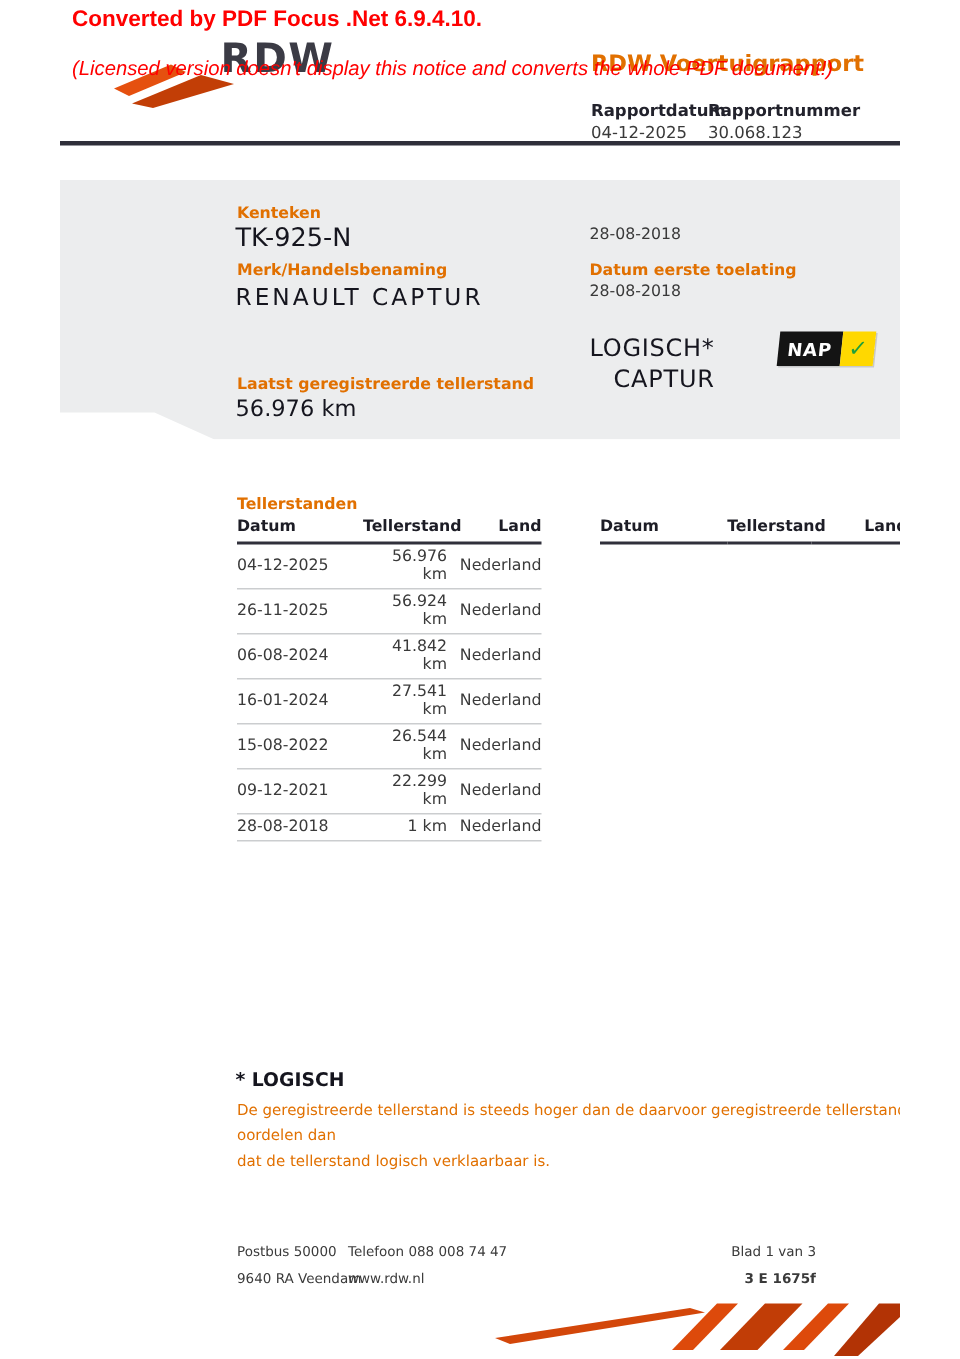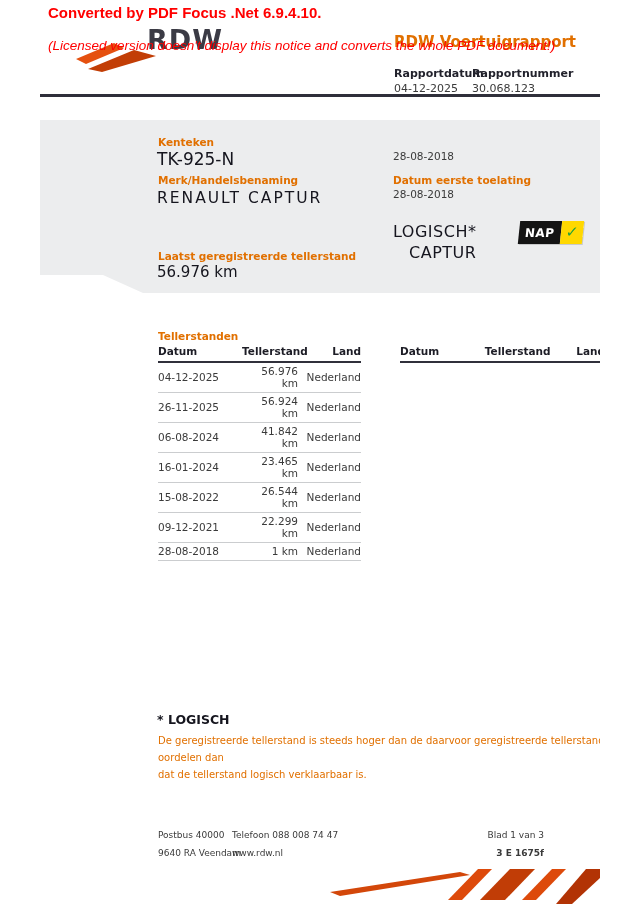--- a/index.html
+++ b/index.html
@@ -149,21 +149,21 @@
         <td class="c2">56.924 km</td>
         <td class="c3">Nederland</td>
       </tr>
       <tr>
         <td class="c1">06-08-2024</td>
         <td class="c2">41.842 km</td>
         <td class="c3">Nederland</td>
       </tr>
       <tr>
         <td class="c1">16-01-2024</td>
-        <td class="c2">23.465 km</td>
+        <td class="c2">27.541 km</td>
         <td class="c3">Nederland</td>
       </tr>
       <tr>
         <td class="c1">15-08-2022</td>
         <td class="c2">26.544 km</td>
         <td class="c3">Nederland</td>
       </tr>
       <tr>
         <td class="c1">09-12-2021</td>
         <td class="c2">22.299 km</td>
@@ -191,21 +191,21 @@
       </tr>
     </thead>
   </table>
 
   <div class="abs footnote-heading">* LOGISCH</div>
   <div class="abs footnote-body">
     <div>De geregistreerde tellerstand is steeds hoger dan de daarvoor geregistreerde tellerstand. Wij oordelen dan</div>
     <div>dat de tellerstand logisch verklaarbaar is.</div>
   </div>
 
-  <div class="abs foot addr1">Postbus 40000</div>
+  <div class="abs foot addr1">Postbus 50000</div>
   <div class="abs foot addr2">9640 RA Veendam</div>
   <div class="abs foot phone">Telefoon 088 008 74 47</div>
   <div class="abs foot site">www.rdw.nl</div>
   <div class="abs foot pageno">Blad 1 van 3</div>
   <div class="abs foot formcode">3 E 1675f</div>
 
   <svg class="abs footer-graphic" viewBox="0 0 270 42" aria-hidden="true">
     <polygon points="0,28 130,8 140,11 10,32" fill="#D3470A"></polygon>
     <polygon points="118,36 148,5 162,5 132,36" fill="#DD4A0B"></polygon>
     <polygon points="150,36 180,5 205,5 175,36" fill="#C13D06"></polygon>

